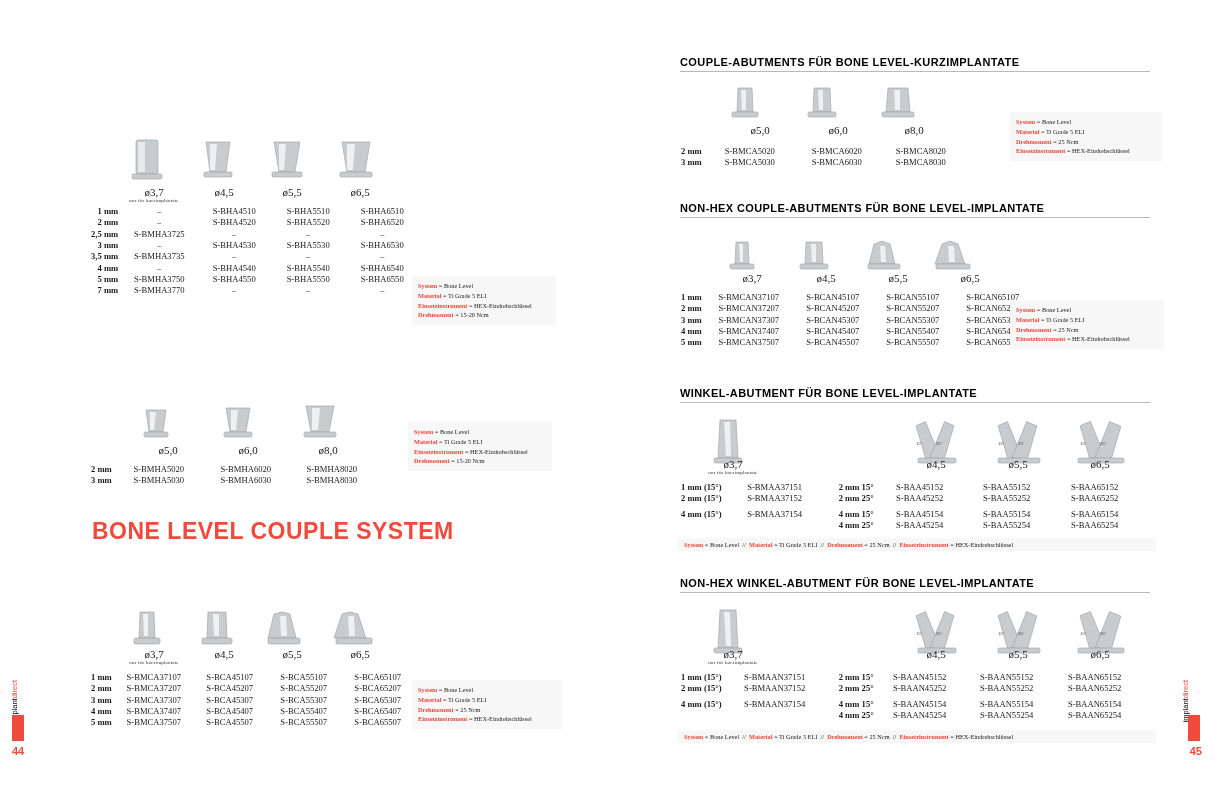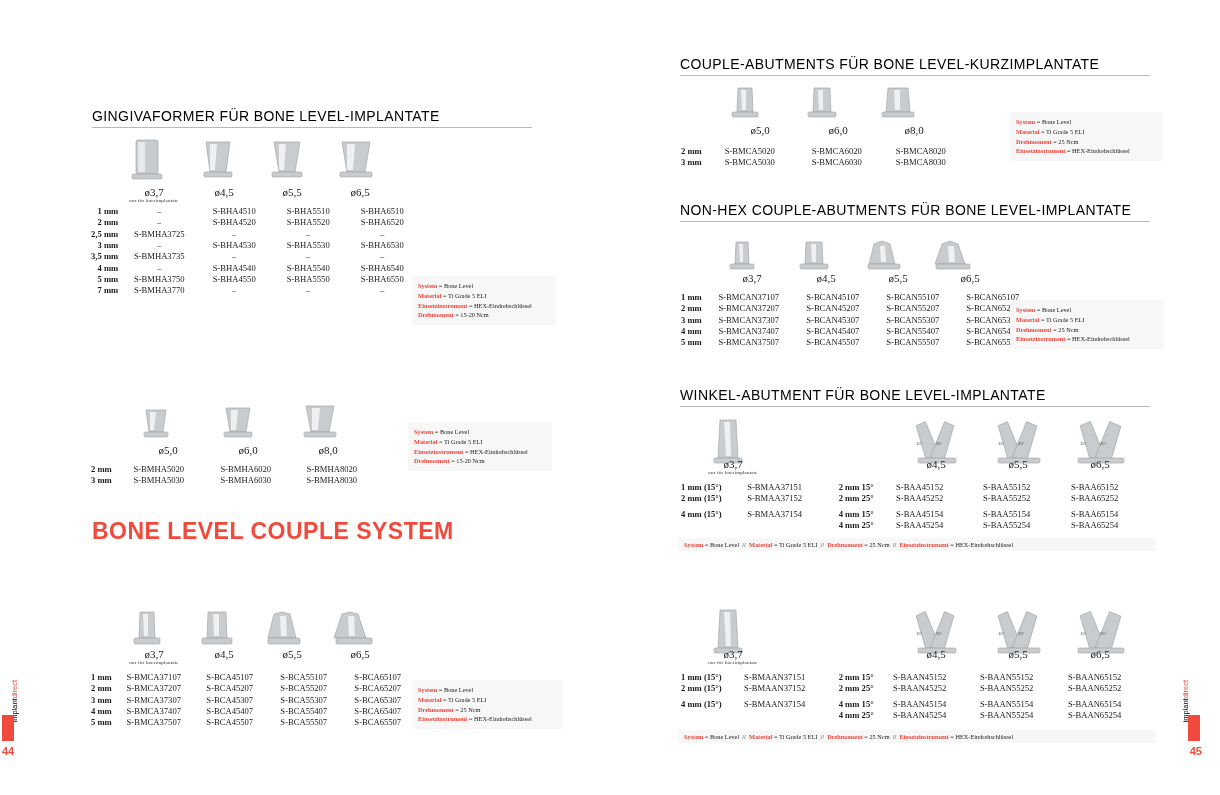--- a/index.html
+++ b/index.html
@@ -14,21 +14,21 @@
   .right{left:610px;width:610px;}
 
   
   .bigtitle{
     font-family:"Liberation Sans", sans-serif;
     font-weight:bold;color:#f04a3c;letter-spacing:0.5px;
     font-size:23px;
   }
   .sechead{
     font-family:"Liberation Sans", sans-serif;
-    font-weight:normal;font-size:14px;letter-spacing:0.4px;color:#000;
+    font-weight:bold;font-size:11px;letter-spacing:0.4px;color:#000;
     border-bottom:1px solid #b9b9b9;padding-bottom:3px;
   }
   .diaLabel{
     font-family:"Liberation Serif", serif;font-size:11px;text-align:center;
   }
   .diaSub{font-size:5px;letter-spacing:0.2px;color:#333;text-align:center;line-height:1.1;}
   .tbl{border-collapse:collapse;font-family:"Liberation Serif", serif;font-size:8.6px;}
   .tbl td{padding:0 3px;white-space:nowrap;line-height:1.32;}
   .rowlab{font-weight:bold;text-align:right;padding-right:6px;}
   .ctr{text-align:center;}
@@ -60,21 +60,20 @@
   .ang{font-size:4.6px;font-family:"Liberation Serif",serif;color:#333;}
 </style>
 </head>
 <body>
 
 <div class="page">
 
   <div class="col left">
 
 
-    <div style="position:absolute;left:92px;top:108px;width:440px;" class="sechead">GINGIVAFORMER FÜR BONE LEVEL-IMPLANTATE</div>
 
     <div style="position:absolute;left:118px;top:132px;width:290px;height:58px;" class="imgrow">
       <svg width="290" height="58" viewBox="0 0 290 58">
         <g fill="#c9ccce" stroke="#9aa0a4" stroke-width="0.6">
           <rect x="18" y="8" width="22" height="34" rx="2"></rect>
           <rect x="20" y="10" width="7" height="30" fill="#e7eaec" stroke="none"></rect>
           <rect x="14" y="42" width="30" height="5" rx="1.5"></rect>
           <path d="M88 10 l24 0 l-4 30 l-16 0 z"></path>
           <path d="M92 12 l7 0 l-2 26 l-5 0 z" fill="#eef0f1" stroke="none"></path>
           <rect x="86" y="40" width="28" height="5" rx="1.5"></rect>
@@ -306,21 +305,21 @@
       </table>
 
     <div class="note" style="position:absolute;left:412px;top:680px;width:138px;">
       <div class="noteline"><span class="k">System</span> = <span>Bone Level</span></div>
       <div class="noteline"><span class="k">Material</span> = <span>Ti Grade 5 ELI</span></div>
       <div class="noteline"><span class="k">Drehmoment</span> = <span>25 Ncm</span></div>
       <div class="noteline"><span class="k">Einsetzinstrument</span> = <span>HEX-Eindrehschlüssel</span></div>
     </div>
 
     <div class="vtext" style="left:10px;"><span>implant</span><span class="red">direct</span></div>
-    <div class="sidetab" style="left:2px;">
+    <div class="sidetab" style="left:12px;">
       <div class="tabbar"></div>
       <div class="pagenum">44</div>
     </div>
   </div>
 
   <div class="col right">
 
     <div style="position:absolute;left:70px;top:56px;width:470px;" class="sechead">COUPLE-ABUTMENTS FÜR BONE LEVEL-KURZIMPLANTATE</div>
 
     <div style="position:absolute;left:110px;top:80px;">
@@ -546,20 +545,21 @@
     </tbody>
       </table>
 
     <div class="footnote" style="position:absolute;left:68px;top:538px;width:466px;">
       <span class="k">System</span> = <span>Bone Level</span> &nbsp;//&nbsp;
       <span class="k">Material</span> = <span>Ti Grade 5 ELI</span> &nbsp;//&nbsp;
       <span class="k">Drehmoment</span> = <span>25 Ncm</span> &nbsp;//&nbsp;
       <span class="k">Einsetzinstrument</span> = <span>HEX-Eindrehschlüssel</span>
     </div>
 
+    <div style="position:absolute;left:70px;top:577px;width:470px;" class="sechead">NON-HEX WINKEL-ABUTMENT FÜR BONE LEVEL-IMPLANTATE</div>
 
     <div style="position:absolute;left:78px;top:602px;">
       <svg width="470" height="62" viewBox="0 0 470 62">
         <g fill="#c9ccce" stroke="#9aa0a4" stroke-width="0.6">
           <path d="M32 8 l16 0 l2 38 l-20 0 z"></path>
           <path d="M36 10 l6 0 l1 34 l-5 0 z" fill="#eef0f1" stroke="none"></path>
           <rect x="26" y="46" width="28" height="5" rx="1.5"></rect>
           <g transform="translate(218,0)">
             <path d="M14 12 l10 -2 l6 36 l-14 0 z" transform="rotate(-13 20 30)"></path>
             <path d="M34 10 l10 2 l-2 36 l-14 0 z" transform="rotate(13 38 30)"></path>

